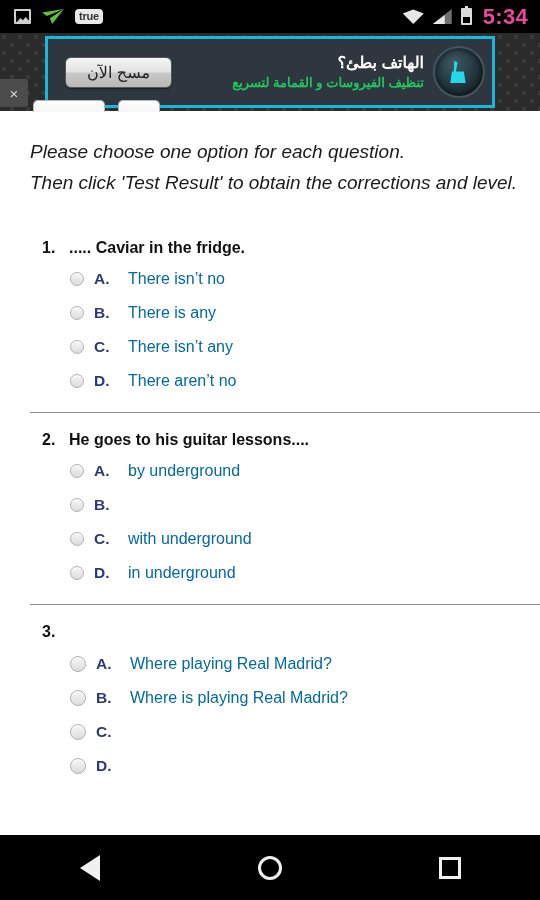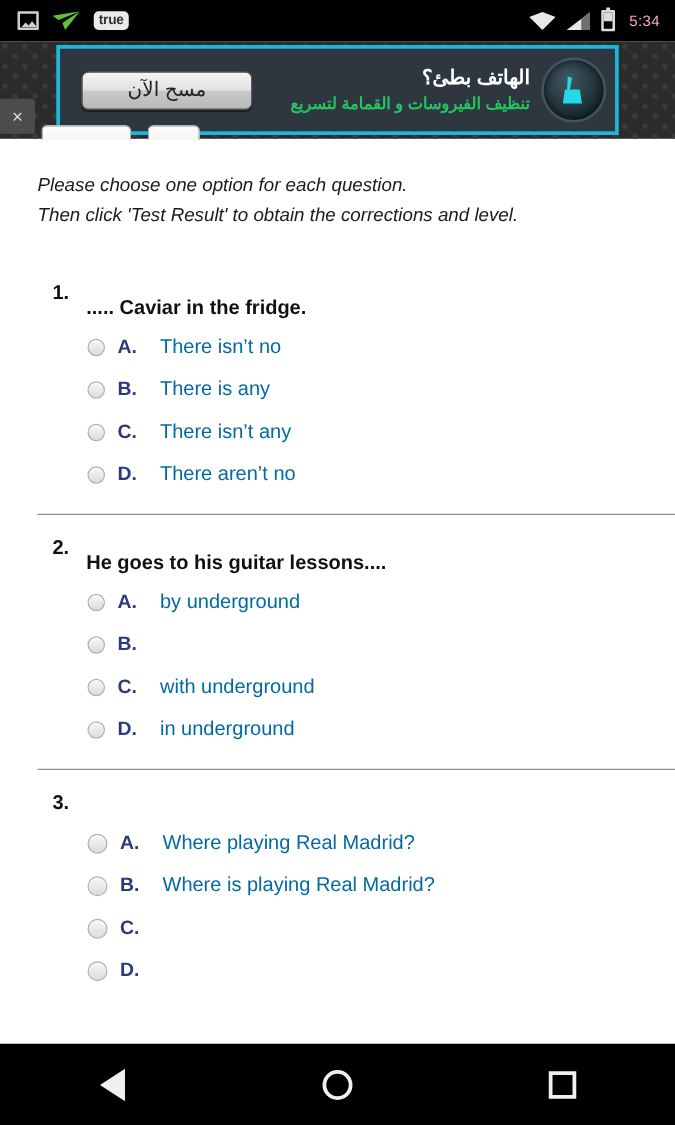--- a/index.html
+++ b/index.html
@@ -54,21 +54,21 @@
   }
   .ico-batt {
     width: 11px; height: 17px; border: 2px solid #dcdcdc; position: relative; border-radius: 1px;
   }
   .ico-batt:before {
     content: ""; position: absolute; top: -4px; left: 2px; width: 3px; height: 2px; background: #dcdcdc;
   }
   .ico-batt:after {
     content: ""; position: absolute; left: 0; right: 0; top: 0; height: 55%; background: #dcdcdc;
   }
-  #clock { color: #f9a8d4; font-size: 12px; font-weight: 400; letter-spacing: .3px; margin-left: 2px; }
+  #clock { color: #ec4899; font-size: 22px; font-weight: 700; letter-spacing: .3px; margin-left: 2px; }
 
   
   #ad-zone {
     position: absolute; top: 33px; left: 0; width: 540px; height: 78px;
     background-color: #2b2b2b;
     background-image:
       radial-gradient(circle at 4px 4px, #3a3a3a 2.2px, transparent 2.4px),
       radial-gradient(circle at 12px 12px, #3a3a3a 2.2px, transparent 2.4px);
     background-size: 16px 16px, 16px 16px;
   }
@@ -76,21 +76,21 @@
     position: absolute; left: 0; top: 46px; width: 28px; height: 28px;
     background: #4c4c4c; color: #d8d8d8; font-size: 15px;
     display: flex; align-items: center; justify-content: center;
     border-radius: 0 3px 3px 0;
   }
   #ad-banner {
     position: absolute; left: 45px; top: 3px; width: 450px; height: 72px;
     background: #2e3640; border: 3px solid #19b7d9; display: flex; align-items: center;
   }
   #ad-cta {
-    margin-left: 17px; width: 137px; height: 31px; border-radius: 6px;
+    margin-left: 17px; width: 107px; height: 31px; border-radius: 6px;
     border: 1px solid #565656;
     background: linear-gradient(#f4f4f4 0%, #e2e2e2 48%, #c8c8c8 52%, #b9b9b9 100%);
     color: #222; font-size: 16px; display: flex; align-items: center; justify-content: center;
     box-shadow: 0 1px 1px rgba(0,0,0,.45);
   }
   #ad-text { margin-left: auto; text-align: right; padding-right: 9px; color: #fff; direction: rtl; }
   #ad-headline { font-size: 16px; font-weight: 700; line-height: 1.15; }
   #ad-sub { font-size: 13px; font-weight: 700; color: #22c55e; margin-top: 3px; }
   #ad-icon {
     width: 52px; height: 52px; border-radius: 50%; margin-right: 7px;
@@ -107,26 +107,26 @@
 
   
   .peek-btn {
     position: absolute; top: 100px; height: 26px;
     border: 1px solid #b9b9b9; border-bottom: none; border-radius: 5px 5px 0 0;
     background: linear-gradient(#fdfdfd, #ededed);
   }
 
   
   #content { position: absolute; top: 112px; left: 0; width: 540px; height: 723px; background: #fff; }
-  #intro { padding: 25px 0 0 30px; font-style: italic; font-size: 15px; color: #1b1b1b; line-height: 1.62; }
+  #intro { padding: 25px 0 0 30px; font-style: italic; font-size: 19px; color: #1b1b1b; line-height: 1.62; }
 
   .question { padding: 0 0 0 0; }
   .q-head { display: flex; padding: 18px 0 0 42px; }
   .q-num { font-size: 16px; font-weight: 700; color: #111; width: 27px; flex: 0 0 auto; }
-  .q-text { font-size: 16px; font-weight: 700; color: #111; margin-top: 12px; }
+  .q-text { font-size: 16px; font-weight: 700; color: #111; }
   .options { padding: 5px 0 0 70px; }
   .option { display: flex; align-items: center; height: 34px; }
   .radio {
     width: 14px; height: 14px; border-radius: 50%; flex: 0 0 auto;
     border: 1px solid #b0b0b0;
     background: linear-gradient(#f7f7f7, #dcdcdc);
     box-shadow: inset 0 1px 1px rgba(255,255,255,.9);
   }
   .opt-letter {
     font-size: 15.5px; font-weight: 700; color: #2b3a7a; margin-left: 10px;

